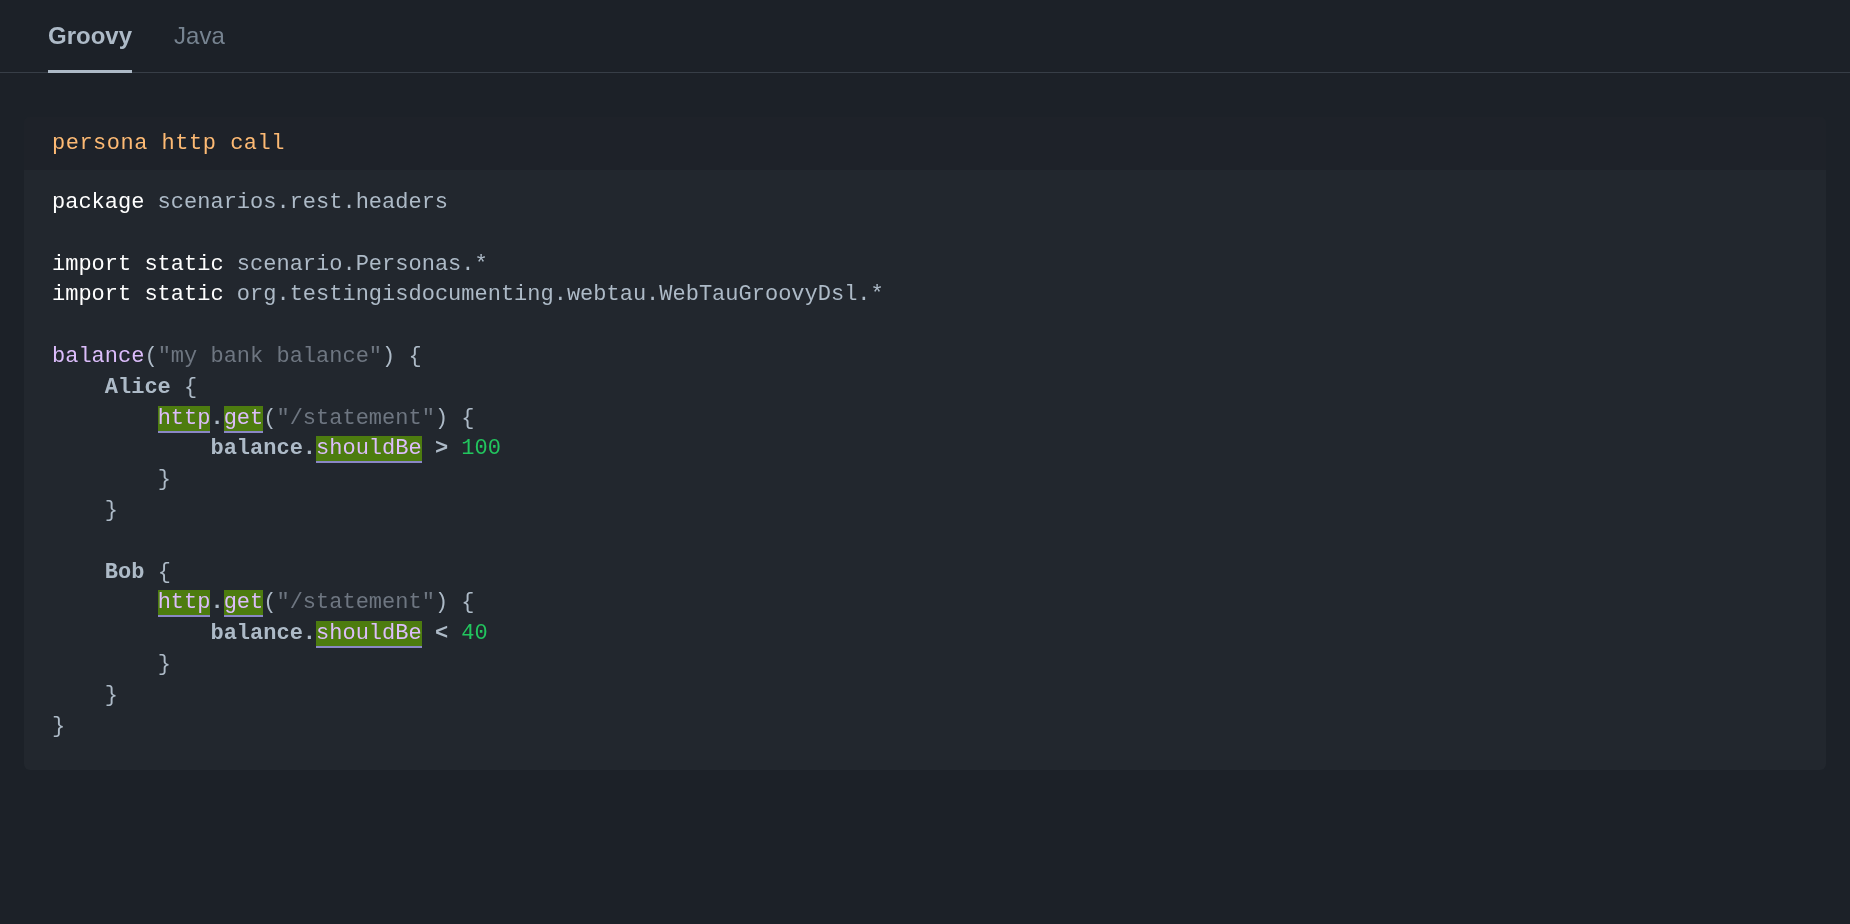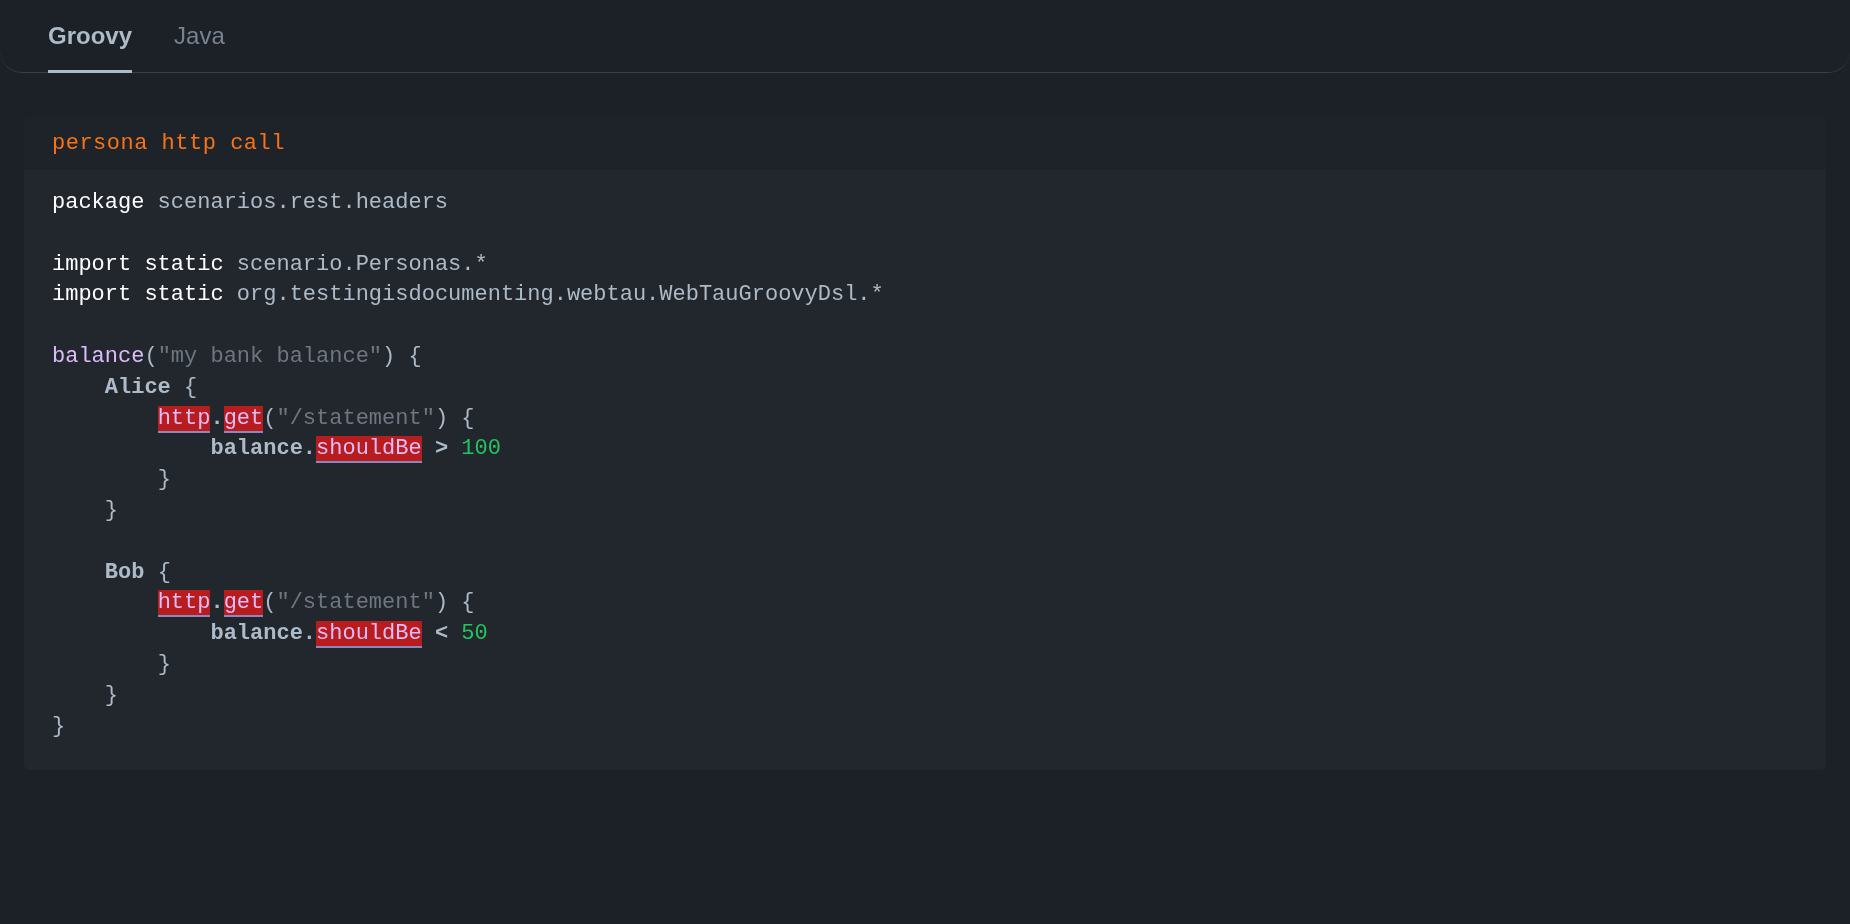--- a/index.html
+++ b/index.html
@@ -13,21 +13,20 @@
       font-family: -apple-system, BlinkMacSystemFont, "Segoe UI", Helvetica, Arial, sans-serif;
       font-size: 16px;
       width: 1850px;
       min-height: 924px;
     }
     .tabs {
       display: flex;
       border-bottom: 1px solid #373e47;
       padding-left: 48px;
       gap: 42px;
-      border-radius: 22px;
     }
     .tab {
       padding: 22px 0 20px 0;
       font-size: 24px;
       color: #768390;
       cursor: pointer;
       border-bottom: 3px solid transparent;
       margin-bottom: -1px;
     }
     .tab.active {
@@ -41,41 +40,41 @@
     .code-block {
       background: #22272e;
       border-radius: 6px;
       overflow: hidden;
     }
     .code-header {
       background: #1e2229;
       padding: 14px 28px;
       font-family: "SFMono-Regular", Consolas, "Liberation Mono", Menlo, monospace;
       font-size: 22px;
-      color: #f97316;
+      color: #fdba74;
       letter-spacing: 0.5px;
     }
     .code-body {
       padding: 18px 28px 28px 28px;
       font-family: "SFMono-Regular", Consolas, "Liberation Mono", Menlo, monospace;
       font-size: 22px;
       line-height: 1.4;
     }
     pre {
       font-family: inherit;
       white-space: pre;
     }
     .kw { color: #ffffff; }
     .pkg { color: #adbac7; }
     .fn { color: #dcbdfb; }
     .str { color: #6e7681; }
     .num { color: #22c55e; }
     .id { color: #adbac7; font-weight: bold; }
     .highlight {
-      background: #b91c1c;
+      background: #4d7c0f;
       border-bottom: 2px solid #8a87c5;
       color: #dcbdfb;
     }
     .paren { color: #adbac7; }
   </style>
 </head>
 <body>
 
 <div class="tabs">
   <div class="tab active">Groovy</div>
@@ -93,19 +92,19 @@
 
 <span class="fn">balance</span><span class="paren">(</span><span class="str">"my bank balance"</span><span class="paren">)</span> <span class="paren">{</span>
     <span class="id">Alice</span> <span class="paren">{</span>
         <span class="highlight">http</span><span class="id">.</span><span class="highlight">get</span><span class="paren">(</span><span class="str">"/statement"</span><span class="paren">)</span> <span class="paren">{</span>
             <span class="id">balance.</span><span class="highlight">shouldBe</span><span class="id"> &gt; </span><span class="num">100</span>
         <span class="paren">}</span>
     <span class="paren">}</span>
 
     <span class="id">Bob</span> <span class="paren">{</span>
         <span class="highlight">http</span><span class="id">.</span><span class="highlight">get</span><span class="paren">(</span><span class="str">"/statement"</span><span class="paren">)</span> <span class="paren">{</span>
-            <span class="id">balance.</span><span class="highlight">shouldBe</span><span class="id"> &lt; </span><span class="num">50</span>
+            <span class="id">balance.</span><span class="highlight">shouldBe</span><span class="id"> &lt; </span><span class="num">40</span>
         <span class="paren">}</span>
     <span class="paren">}</span>
 <span class="paren">}</span></pre>
     </div>
   </div>
 </div>
 
 </body></html>

